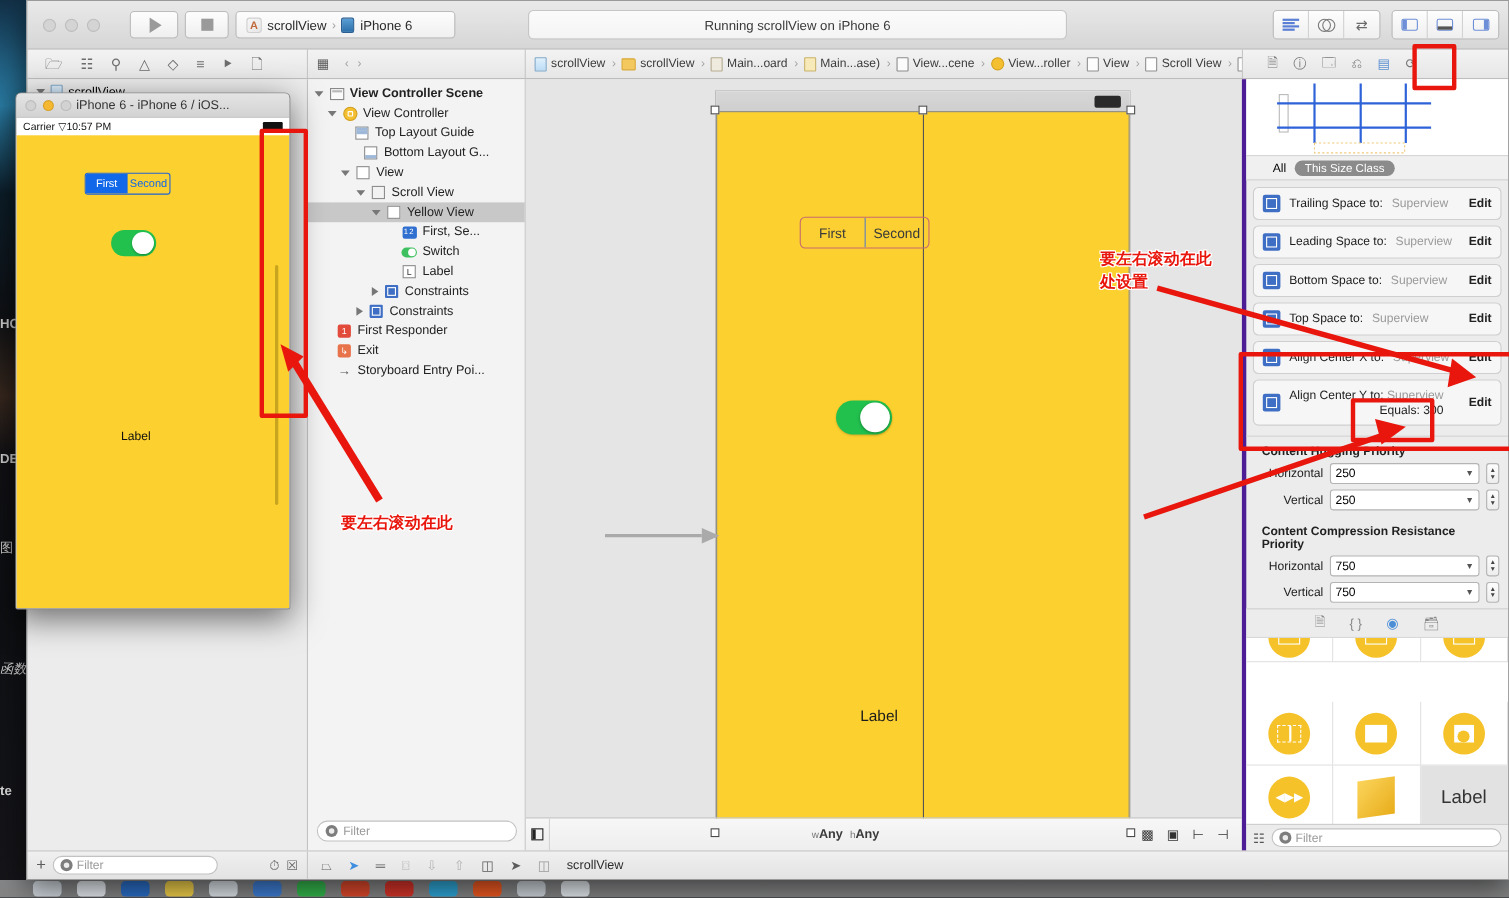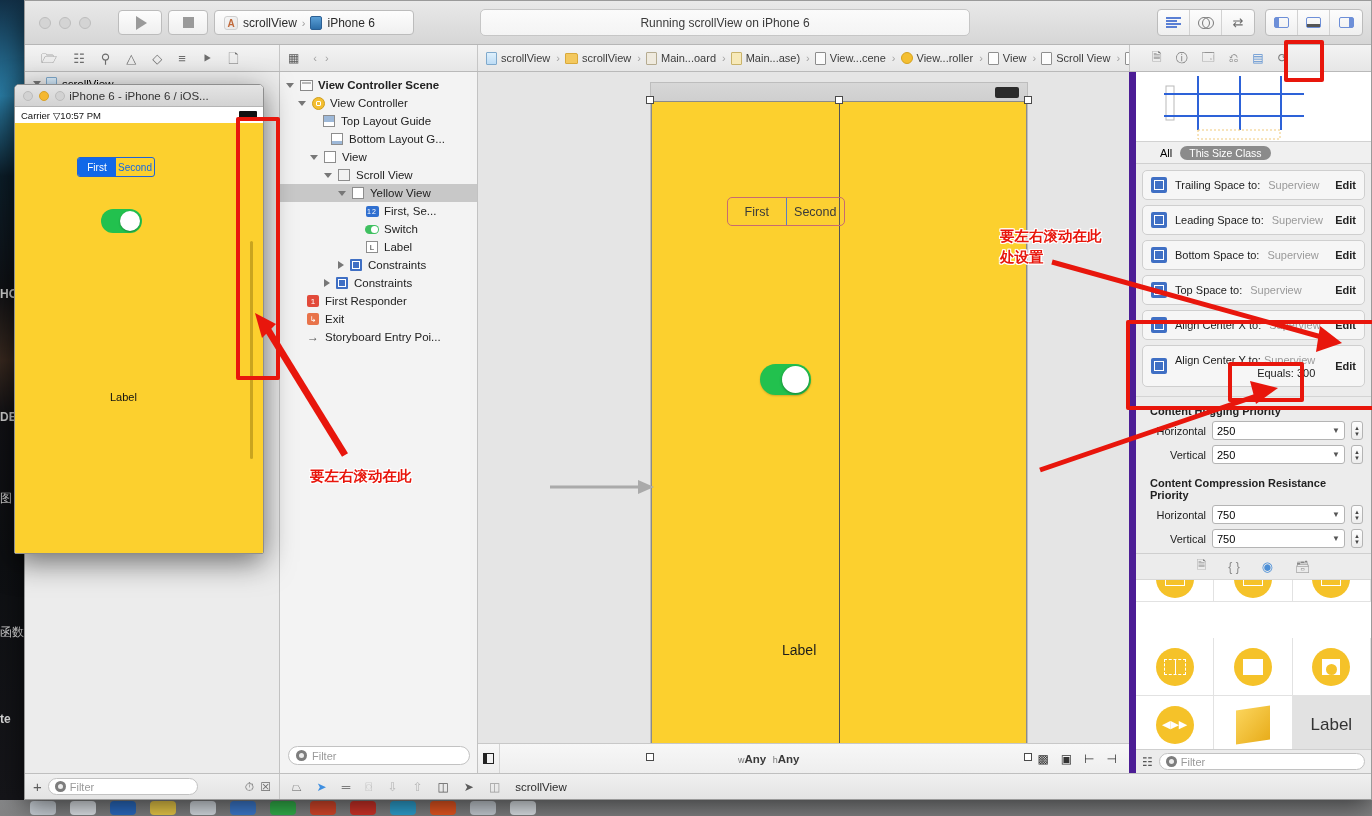--- a/index.html
+++ b/index.html
@@ -122,21 +122,21 @@
   .mini.doc2 { background:#f7e9b8;border-color:#c9b36a;}
   .mini.scene { background:#fbfbfb;border-color:#8c8c8c;}
   .mini.vcdot { width:12px;height:12px;border-radius:50%;background:#f4bf31;border-color:#d5a21f;}
   .mini.plain { background:#fdfdfd;border-color:#8f8f8f;}
 
   
   .body { display: flex; height: 701px; }
   .navcol { width: 255px; background: #ececec; border-right: 1px solid #c2c2c2; position: relative; }
   .outcol { width: 198px; background: #f3f3f3; border-right: 1px solid #c2c2c2; position: relative; }
   .canvascol { flex: 1; background: #e5e5e5; position: relative; overflow: hidden;}
-  .inspcol { width: 242px; background: #ececec; border-left: 7px solid #4c1d95; position: relative; display:flex; flex-direction:column;}
+  .inspcol { width: 242px; background: #ececec; border-left: 4px solid #4c1d95; position: relative; display:flex; flex-direction:column;}
 
   .nav-root { display:flex; align-items:center; gap:5px; padding: 5px 0 0 8px; font-size: 11.5px;}
   .disc { width:0;height:0;border-top:5px solid #777;border-left:4px solid transparent;border-right:4px solid transparent; display:inline-block;}
   .disc.collapsed { border-top:4px solid transparent;border-bottom:4px solid transparent;border-left:6px solid #777;border-right:none;}
 
   
   .tree { padding-top: 4px; font-size: 11.5px; color: #222; }
   .trow { display:flex; align-items:center; gap:5px; height: 18px; padding-right:4px; white-space: nowrap;}
   .trow.sel { background: #c8c8c8; }
   .trow.bold { font-weight: bold; }
@@ -308,21 +308,21 @@
       <i style="left:350px;background:#d8352a"></i>
       <i style="left:390px;background:#2fa7d8"></i>
       <i style="left:430px;background:#f05a22"></i>
       <i style="left:470px;background:#cfd6dd"></i>
       <i style="left:510px;background:#e6ecf1"></i>
     </div>
   </div>
   <div class="desktop-txt" style="left:0;top:287px;">HO</div>
   <div class="desktop-txt" style="left:0;top:410px;">DE</div>
   <div class="desktop-txt" style="left:0;top:490px;font-weight:normal;">图</div>
-  <div class="desktop-txt" style="left:0;top:624px;font-weight:normal;">函数</div>
+  <div class="desktop-txt" style="left:0;top:600px;font-weight:normal;font-style:italic;">函数</div>
   <div class="desktop-txt" style="left:0;top:712px;">te</div>
 
   <div class="xcode">
 
     <div class="titlebar">
       <div class="traffic">
         <span></span>
         <span></span>
         <span></span>
       </div>

